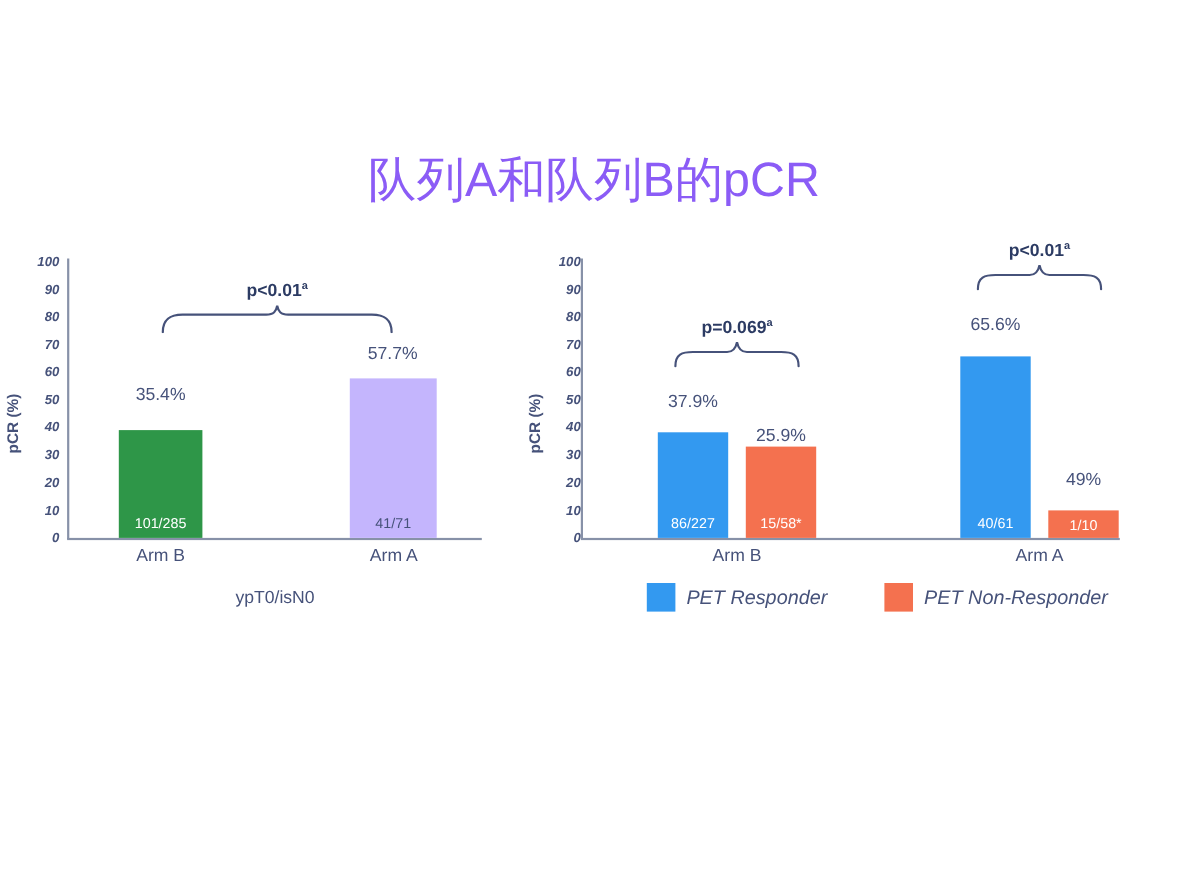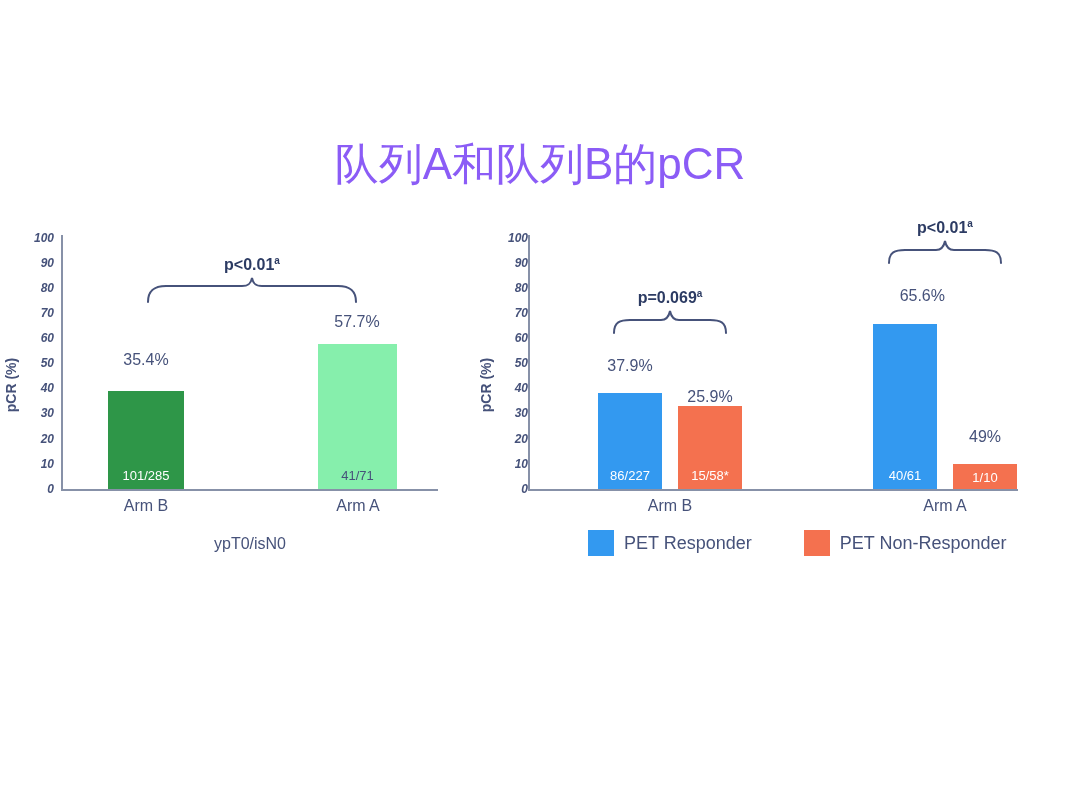--- a/index.html
+++ b/index.html
@@ -136,20 +136,21 @@
     position: absolute;
     left: 0;
   }
 
   
   .legend {
     position: absolute;
     display: flex;
     align-items: center;
     gap: 10px;
+    font-style: italic;
   }
   .legend-item { display: flex; align-items: center; gap: 10px; }
   .legend-swatch { width: 26px; height: 26px; }
   .legend-label {
     font-size: 18px;
     color: #46527a;
     white-space: nowrap;
   }
 </style>
 </head>
@@ -178,21 +179,21 @@
     <div class="ylabel" style="left:-24px; top:152px; width:70px; text-align:center;">pCR (%)</div>
 
     <div class="axis-y" style="left:61px; top:10px; height:255px;"></div>
     <div class="axis-x" style="left:61px; top:264px; width:377px;"></div>
 
     <div class="bar" style="left:108px; bottom:81px; width:76px; height:98px; background:#2E9648;">
       <div class="bar-inner-label">101/285</div>
     </div>
     <div class="bar-value" style="left:108px; width:76px; top:126px;">35.4%</div>
 
-    <div class="bar" style="left:318px; bottom:81px; width:79px; height:145px; background:#86efac;">
+    <div class="bar" style="left:318px; bottom:81px; width:79px; height:145px; background:#c4b5fd;">
       <div class="bar-inner-label dark">41/71</div>
     </div>
     <div class="bar-value" style="left:312px; width:90px; top:88px;">57.7%</div>
 
     <div class="sig-group" style="left:146px; top:30px; width:212px;">
       <div class="sig-text">
         <span>p&lt;0.01</span><sup>a</sup>
       </div>
       <svg class="sig-brace" style="top:22px;" width="212" height="26" viewBox="0 0 212 26">
         <path d="M2 25 C2 12, 10 9, 20 9 L96 9 C103 9, 105 6, 106 1 C107 6, 109 9, 116 9 L192 9 C202 9, 210 12, 210 25" fill="none" stroke="#46527a" stroke-width="2" stroke-linecap="round"></path>
@@ -234,21 +235,21 @@
     <div class="bar" style="left:208px; bottom:81px; width:64px; height:83px; background:#F4714F;">
       <div class="bar-inner-label">
         <span>15/58*</span>
       </div>
     </div>
     <div class="bar-value" style="left:200px; width:80px; top:163px;">25.9%</div>
 
     <div class="bar" style="left:403px; bottom:81px; width:64px; height:165px; background:#3399F0;">
       <div class="bar-inner-label">40/61</div>
     </div>
-    <div class="bar-value" style="left:395px; width:80px; top:62px;text-align:right;">65.6%</div>
+    <div class="bar-value" style="left:395px; width:80px; top:62px;">65.6%</div>
 
     <div class="bar" style="left:483px; bottom:81px; width:64px; height:25px; background:#F4714F;margin-top:28px;">
       <div class="bar-inner-label" style="bottom:4px;">1/10</div>
     </div>
     <div class="bar-value" style="left:475px; width:80px; top:203px;">49%</div>
 
     <div class="sig-group" style="left:142px; top:63px; width:116px;">
       <div class="sig-text">
         <span>p=0.069</span><sup>a</sup>
       </div>

